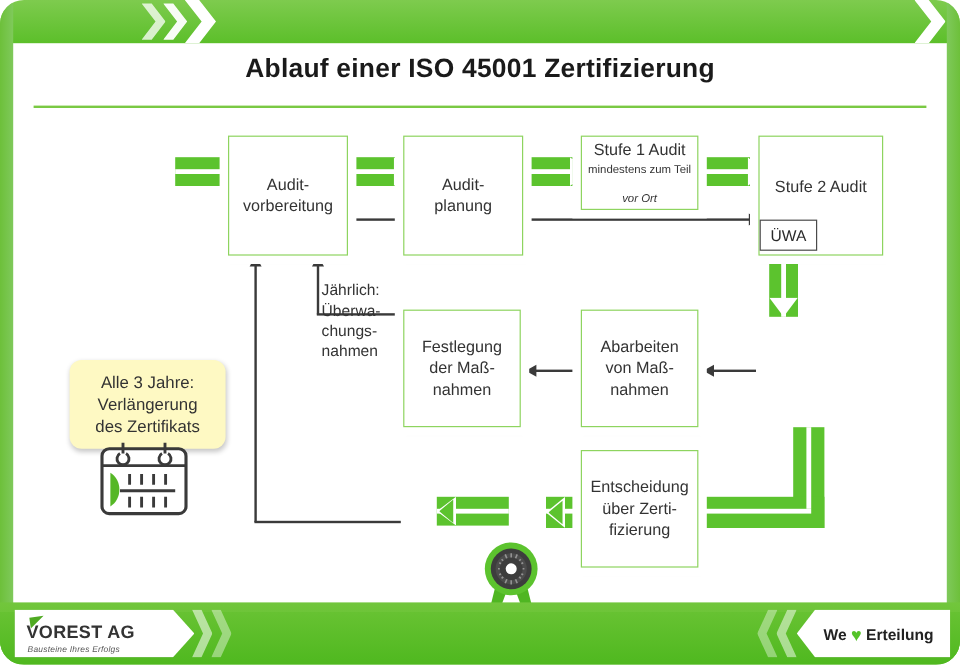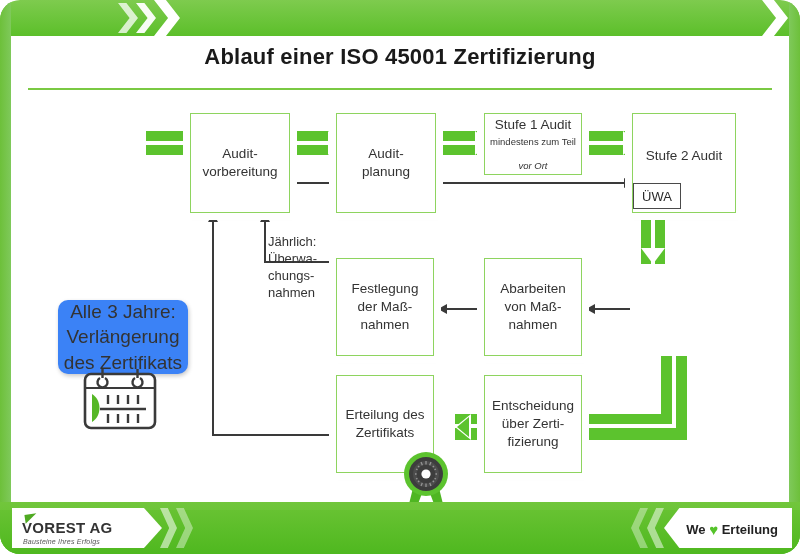--- a/index.html
+++ b/index.html
@@ -139,24 +139,24 @@
     border-bottom:5px solid transparent;}
   .ah-up{position:absolute;width:0;height:0;
     border-bottom:9px solid #3a3a3a;border-left:5px solid transparent;
     border-right:5px solid transparent;}
 
   
   .callout{position:absolute;font-size:13px;line-height:1.3;color:#333;
     text-align:left;}
 
   
-  .bubble{position:absolute;background:#3b82f6;border-radius:10px;
+  .bubble{position:absolute;background:#fef9c3;border-radius:10px;
     box-shadow:1px 2px 4px rgba(0,0,0,.22);
     display:flex;align-items:center;justify-content:center;
-    font-size:19px;line-height:1.32;color:#333;text-align:center;padding:4px;}
+    font-size:14px;line-height:1.32;color:#333;text-align:center;padding:4px;}
   .calendar{position:absolute;}
 
   .seal{position:absolute;}
 </style>
 </head>
 <body>
 
 <div class="screen">
 
   <div class="header-band"></div>
@@ -286,26 +286,20 @@
     </div>
 
     <div class="node" style="left:484px;top:375px;width:98px;height:98px;">
       <span>
         <span class="ttl">Entscheidung</span>
         <span class="ttl">über Zerti-</span>
         <span class="ttl">fizierung</span>
       </span>
     </div>
 
-    <div class="node" style="left:336px;top:375px;width:98px;height:98px;">
-      <span>
-        <span class="ttl">Erteilung des</span>
-        <span class="ttl">Zertifikats</span>
-      </span>
-    </div>
 
     <div class="seal" style="left:398px;top:448px;">
       <svg width="56" height="62" viewBox="0 0 56 62">
         <path d="M16 36 L10 60 L20 56 L26 40 Z" fill="#4fb622"></path>
         <path d="M40 36 L46 60 L36 56 L30 40 Z" fill="#4fb622"></path>
         <circle cx="28" cy="26" r="22" fill="#5cc32e"></circle>
         <circle cx="28" cy="26" r="17" fill="#3d3d3d"></circle>
         <circle cx="28" cy="26" r="13" fill="#fff" opacity="0.08"></circle>
         <g stroke="#cfcfcf" stroke-width="1.3">
           <path d="M28 13 L28 39 M17 26 L39 26 M20 18 L36 34 M36 18 L20 34

